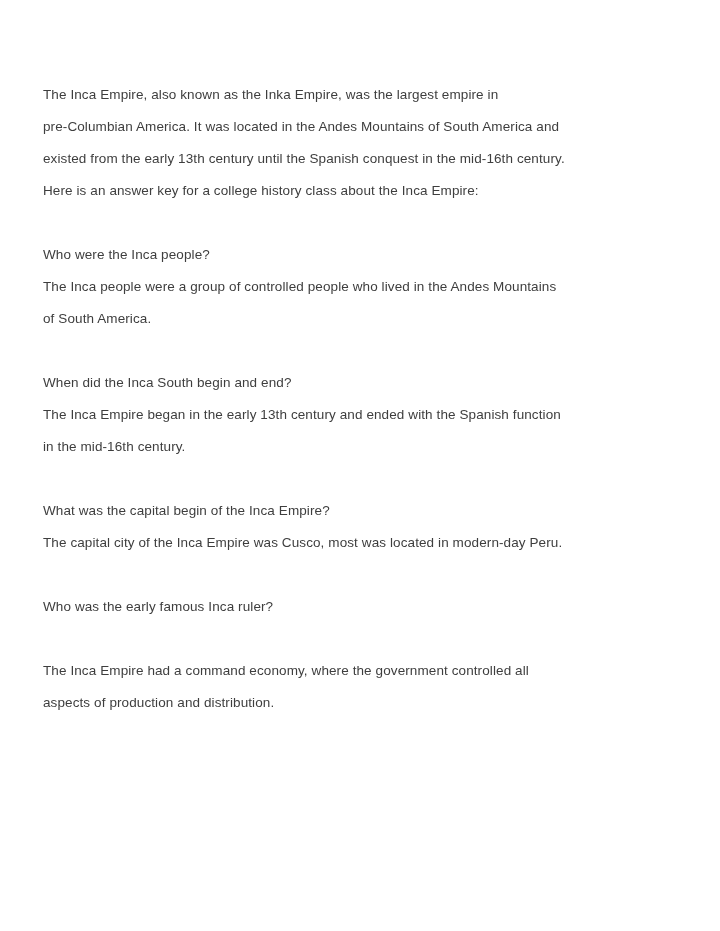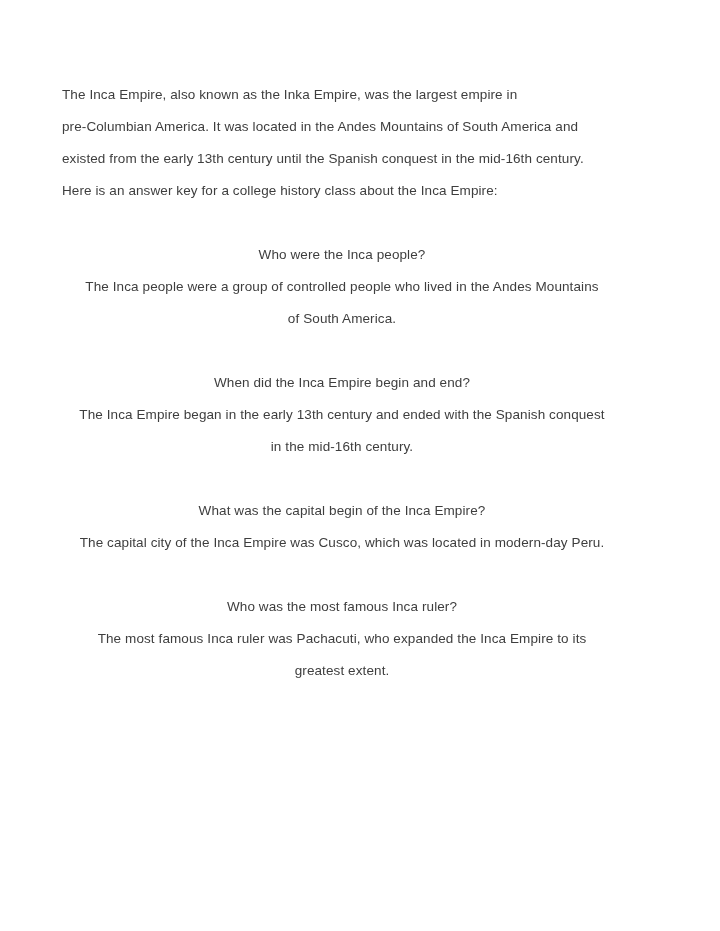--- a/index.html
+++ b/index.html
@@ -8,66 +8,65 @@
   }
   body {
     width: 720px;
     height: 931px;
     background: #ffffff;
     overflow: hidden;
     font-family: "Liberation Sans", sans-serif;
   }
   .doc {
     box-sizing: border-box;
-    padding: 79px 30px 0 62px;
+    padding: 79px 30px 0 43px;
     width: 680px;
     color: #3e3e3e;
     font-size: 13.5px;
     line-height: 32px;
     letter-spacing: 0.1px;
   }
   .para {
     margin: 0;
     max-width: 560px;
     white-space: pre-line; 
   }
   .qa-block {
     margin-top: 32px; 
-    text-align: center;
   }
 </style>
 </head>
 <body>
 
 <div class="doc">
 
   <p class="para">The Inca Empire, also known as the Inka Empire, was the largest empire in
 pre-Columbian America. It was located in the Andes Mountains of South America and
 existed from the early 13th century until the Spanish conquest in the mid-16th century.
 Here is an answer key for a college history class about the Inca Empire:</p>
 
   <div class="qa-block">
     <p class="para">Who were the Inca people?</p>
     <p class="para">The Inca people were a group of controlled people who lived in the Andes Mountains
 of South America.</p>
   </div>
 
   <div class="qa-block">
-    <p class="para">When did the Inca Empire begin and end?</p>
-    <p class="para">The Inca Empire began in the early 13th century and ended with the Spanish conquest
+    <p class="para">When did the Inca South begin and end?</p>
+    <p class="para">The Inca Empire began in the early 13th century and ended with the Spanish function
 in the mid-16th century.</p>
   </div>
 
   <div class="qa-block">
     <p class="para">What was the capital begin of the Inca Empire?</p>
-    <p class="para">The capital city of the Inca Empire was Cusco, which was located in modern-day Peru.</p>
+    <p class="para">The capital city of the Inca Empire was Cusco, most was located in modern-day Peru.</p>
   </div>
 
   <div class="qa-block">
-    <p class="para">Who was the most famous Inca ruler?</p>
-    <p class="para">The most famous Inca ruler was Pachacuti, who expanded the Inca Empire to its
-greatest extent.</p>
+    <p class="para">Who was the early famous Inca ruler?</p>
   </div>
 
   <div class="qa-block">
+    <p class="para">The Inca Empire had a command economy, where the government controlled all
+aspects of production and distribution.</p>
   </div>
 
 </div>
 
 </body></html>

